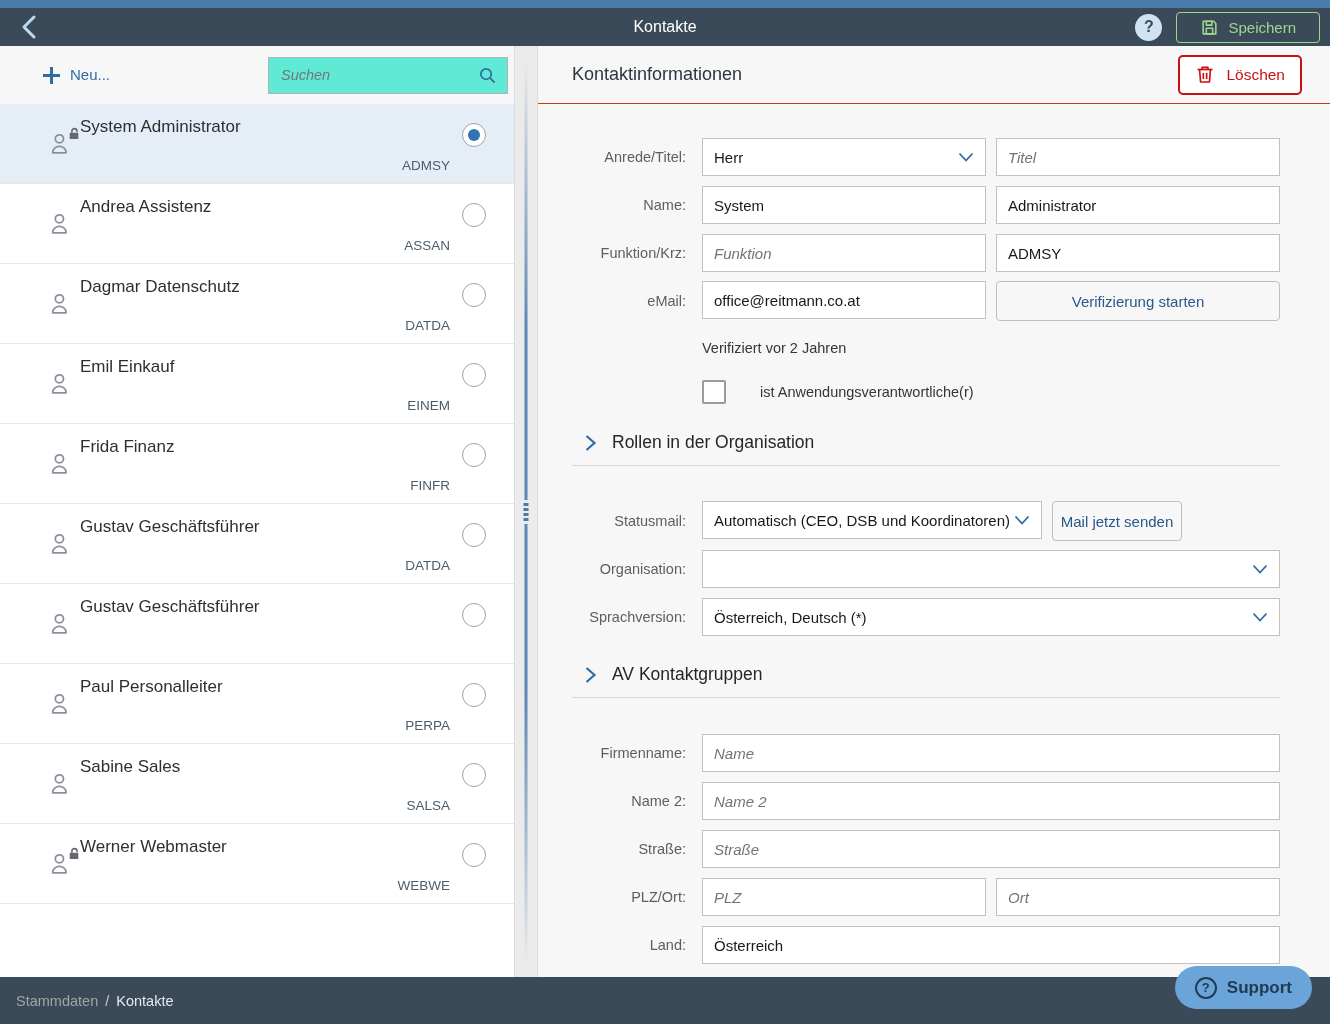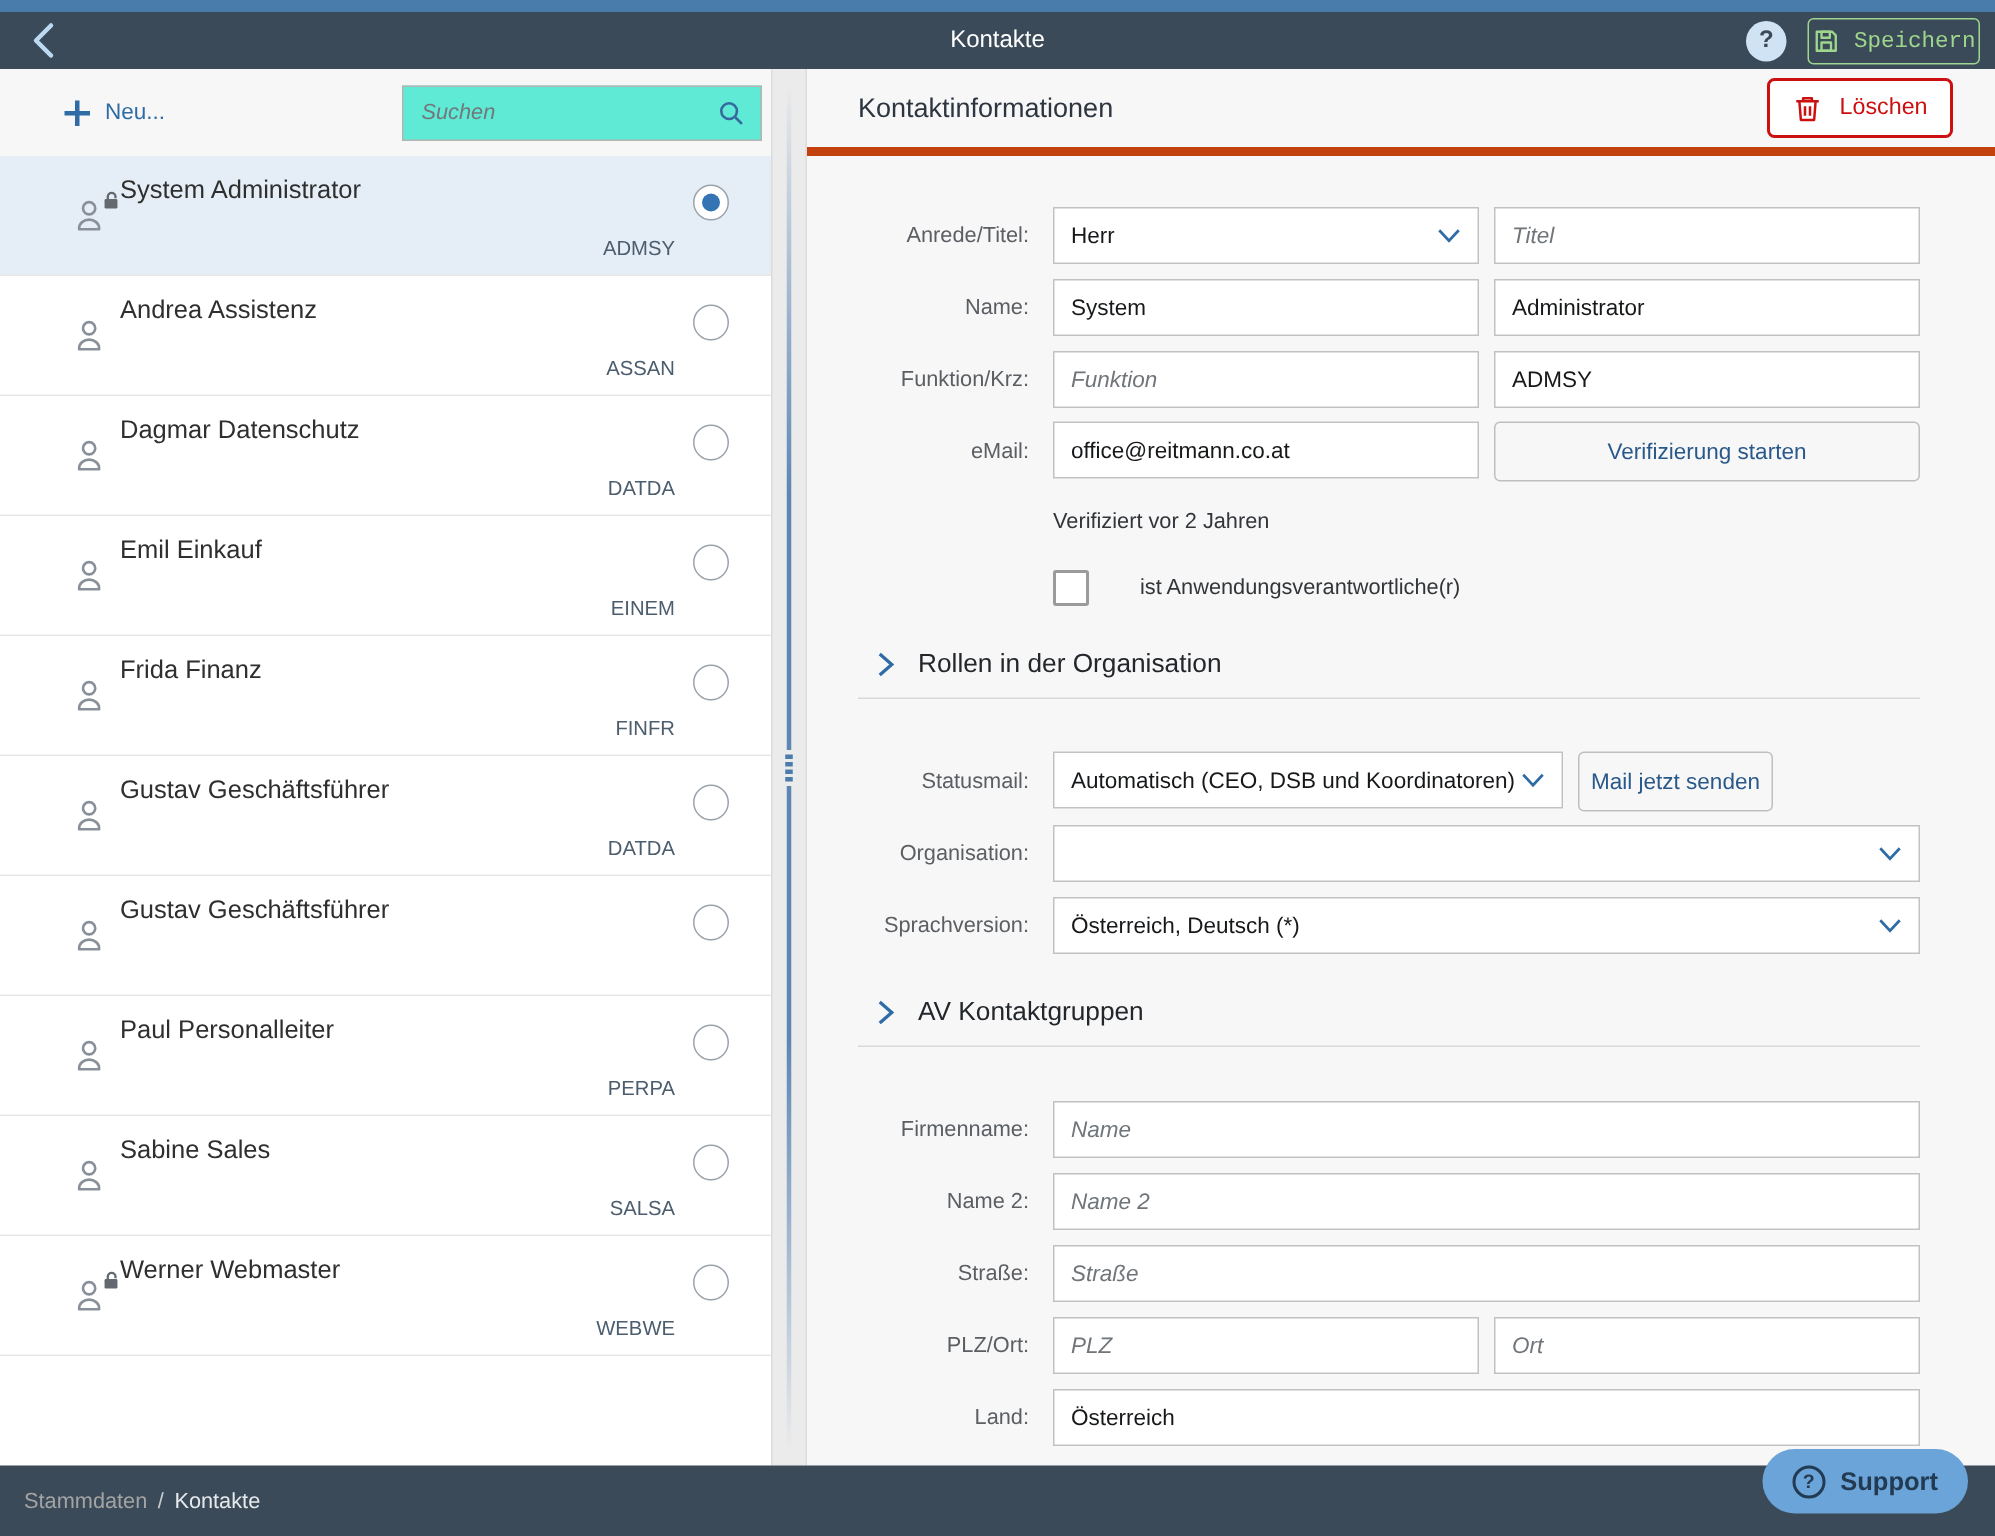--- a/index.html
+++ b/index.html
@@ -7,21 +7,21 @@
   body { font-family:"Liberation Sans", sans-serif; background:#f7f7f7; }
   .app { position:relative; width:1330px; height:1024px; overflow:hidden; background:#f7f7f7; }
 
   
   .topstrip { height:8px; background:#4a7cab; }
   .topbar { height:38px; background:#3b4a58; position:relative; display:flex; align-items:center; }
   .back-btn { position:absolute; left:12px; top:4px; width:34px; height:30px; display:flex; align-items:center; justify-content:center; cursor:pointer; background:none; border:none; }
   .topbar-title { position:absolute; left:0; right:0; text-align:center; color:#fff; font-size:16px; }
   .topbar-right { position:absolute; right:10px; top:0; height:38px; display:flex; align-items:center; gap:14px; }
   .help-circle { width:27px; height:27px; border-radius:50%; background:#cfe3f5; color:#3b4a58; font-weight:bold; font-size:16px; display:flex; align-items:center; justify-content:center; cursor:pointer; }
-  .save-btn { display:flex; align-items:center; gap:9px; border:1px solid #9ed68d; color:#9ed68d; background:transparent; border-radius:4px; height:31px; padding:0 2px; font-size:15px; cursor:pointer; font-family:Liberation Mono, monospace; }
+  .save-btn { display:flex; align-items:center; gap:9px; border:1px solid #9ed68d; color:#9ed68d; background:transparent; border-radius:4px; height:31px; padding:0 23px; font-size:15px; cursor:pointer; font-family:Liberation Sans, sans-serif; }
 
   
   .main { display:flex; height:931px; }
 
   
   .left-panel { width:514px; background:#f7f7f7; display:flex; flex-direction:column; overflow:hidden; }
   .left-toolbar { height:58px; flex:0 0 58px; display:flex; align-items:center; justify-content:space-between; padding:0 6px 0 42px; }
   .new-btn { display:flex; gap:9px; color:#2f6ca5; font-size:15px; background:none; border:none; cursor:pointer; font-family:inherit; }
   .search-box { width:240px; height:37px; background:#5eead4; border:1px solid #b3b3b3; display:flex; align-items:center; padding:0 10px 0 12px; }
   .search-box input { flex:1; border:none; outline:none; font-size:14.5px; font-style:italic; color:#444; background:transparent; font-family:inherit; }
@@ -38,21 +38,21 @@
 
   
   .splitter { width:24px; background:#ebebeb; border-left:1px solid #dcdcdc; border-right:1px solid #dcdcdc; position:relative; cursor:col-resize; }
   .splitter-line { position:absolute; left:50%; top:10px; bottom:10px; width:3px; transform:translateX(-50%);
     background:linear-gradient(to bottom, rgba(90,130,170,0), #5c87b4 30%, #5c87b4 70%, rgba(90,130,170,0)); }
   .splitter-grip { position:absolute; left:50%; top:50%; transform:translate(-50%,-50%); background:#ebebeb; padding:3px 2px; display:flex; flex-direction:column; gap:2px; }
   .splitter-grip i { width:5px; height:3px; background:#4b7bab; display:block; }
 
   
   .right-panel { flex:1; background:#f7f7f7; overflow:hidden; }
-  .detail-header { height:58px; display:flex; align-items:center; justify-content:space-between; padding:0 28px 0 34px; border-bottom:6px solid #c2410c; }
+  .detail-header { height:58px; display:flex; align-items:center; justify-content:space-between; padding:0 28px 0 34px; border-bottom:1px solid #c2410c; }
   .detail-title { font-size:18px; color:#2c3540; }
   .delete-btn { display:flex; align-items:center; gap:11px; background:#fff; border:2px solid #cc0f0f; color:#cc0f0f; border-radius:5px; height:40px; padding:0 15px; font-size:15.5px; cursor:pointer; font-family:inherit; }
 
   .form { padding:34px 50px 0 34px; }
   .form-row { display:flex; align-items:center; margin-bottom:10px; height:38px; }
   .form-label { width:114px; margin-right:16px; text-align:right; color:#5b5f63; font-size:14.5px; flex:0 0 114px; }
   .fields { display:flex; gap:10px; width:578px; }
   .tfield { height:38px; border:1px solid #c2c2c2; background:#fff; padding:0 11px; font-size:15px; color:#16181a; font-family:inherit; outline:none; width:100%; }
   .tfield::placeholder { color:#70757a; font-style:italic; }
   .half { width:284px; flex:0 0 284px; }

